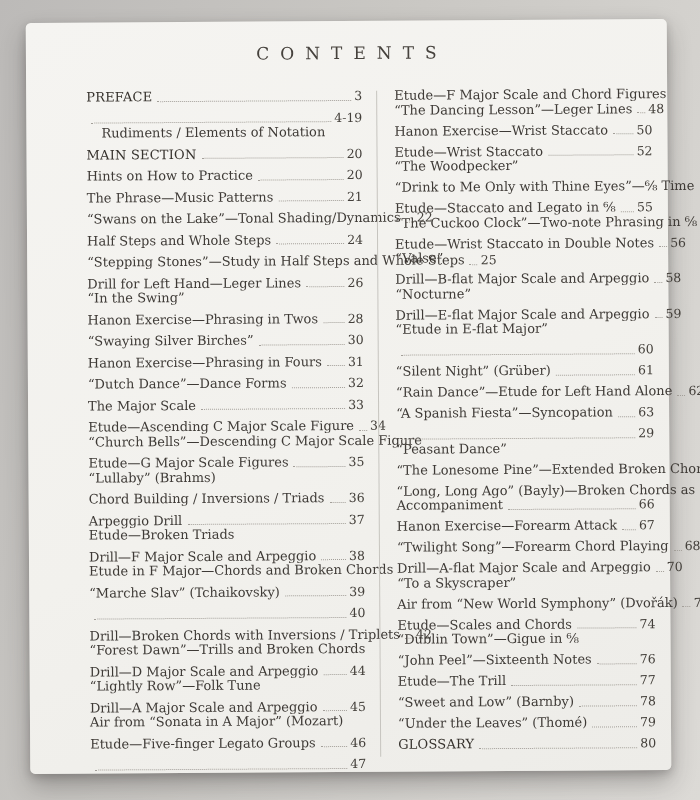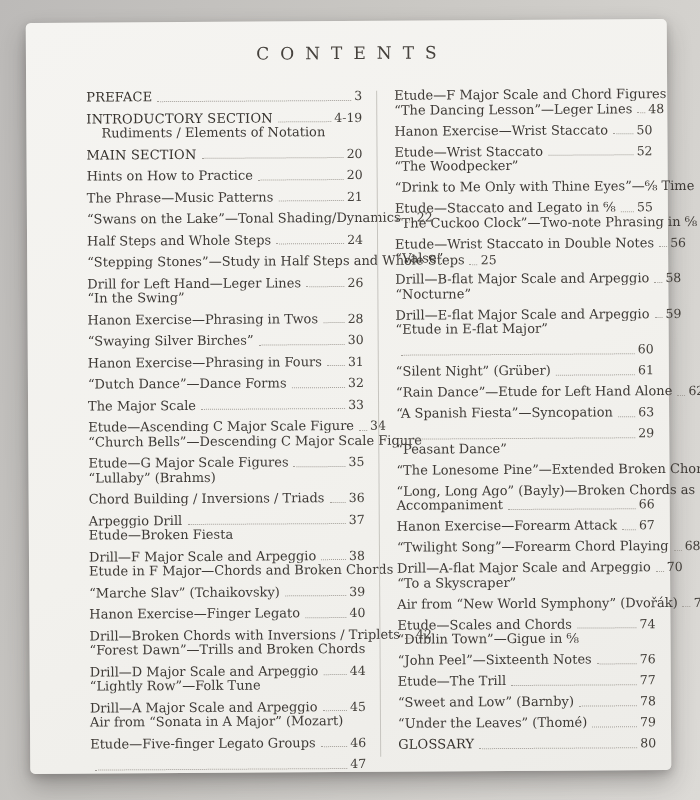--- a/index.html
+++ b/index.html
@@ -58,21 +58,20 @@
     <div class="col col-left">
         <div class="entry">
           <div class="line bold">
             <span class="txt">PREFACE</span>
             <span class="dots"></span>
             <span class="pg">3</span>
           </div>
         </div>
         <div class="entry">
           <div class="line bold">
-            <span class="txt">INTRODUCTORY SECTION</span>
             <span class="dots"></span>
             <span class="pg">4-19</span>
           </div>
           <div class="line indent">
             <span class="txt">Rudiments / Elements of Notation</span>
           </div>
         </div>
         <div class="entry">
           <div class="line bold">
             <span class="txt">MAIN SECTION</span>
@@ -187,21 +186,21 @@
             <span class="pg">36</span>
           </div>
         </div>
         <div class="entry">
           <div class="line">
             <span class="txt">Arpeggio Drill</span>
             <span class="dots"></span>
             <span class="pg">37</span>
           </div>
           <div class="line">
-            <span class="txt">Etude—Broken Fiesta</span>
+            <span class="txt">Etude—Broken Triads</span>
           </div>
         </div>
         <div class="entry">
           <div class="line">
             <span class="txt">Drill—F Major Scale and Arpeggio</span>
             <span class="dots"></span>
             <span class="pg">38</span>
           </div>
           <div class="line">
             <span class="txt">Etude in F Major—Chords and Broken Chords</span>
@@ -209,21 +208,20 @@
         </div>
         <div class="entry">
           <div class="line">
             <span class="txt">“Marche Slav” (Tchaikovsky)</span>
             <span class="dots"></span>
             <span class="pg">39</span>
           </div>
         </div>
         <div class="entry">
           <div class="line">
-            <span class="txt">Hanon Exercise—Finger Legato</span>
             <span class="dots"></span>
             <span class="pg">40</span>
           </div>
         </div>
         <div class="entry">
           <div class="line">
             <span class="txt">Drill—Broken Chords with Inversions / Triplets</span>
             <span class="dots"></span>
             <span class="pg">42</span>
           </div>

